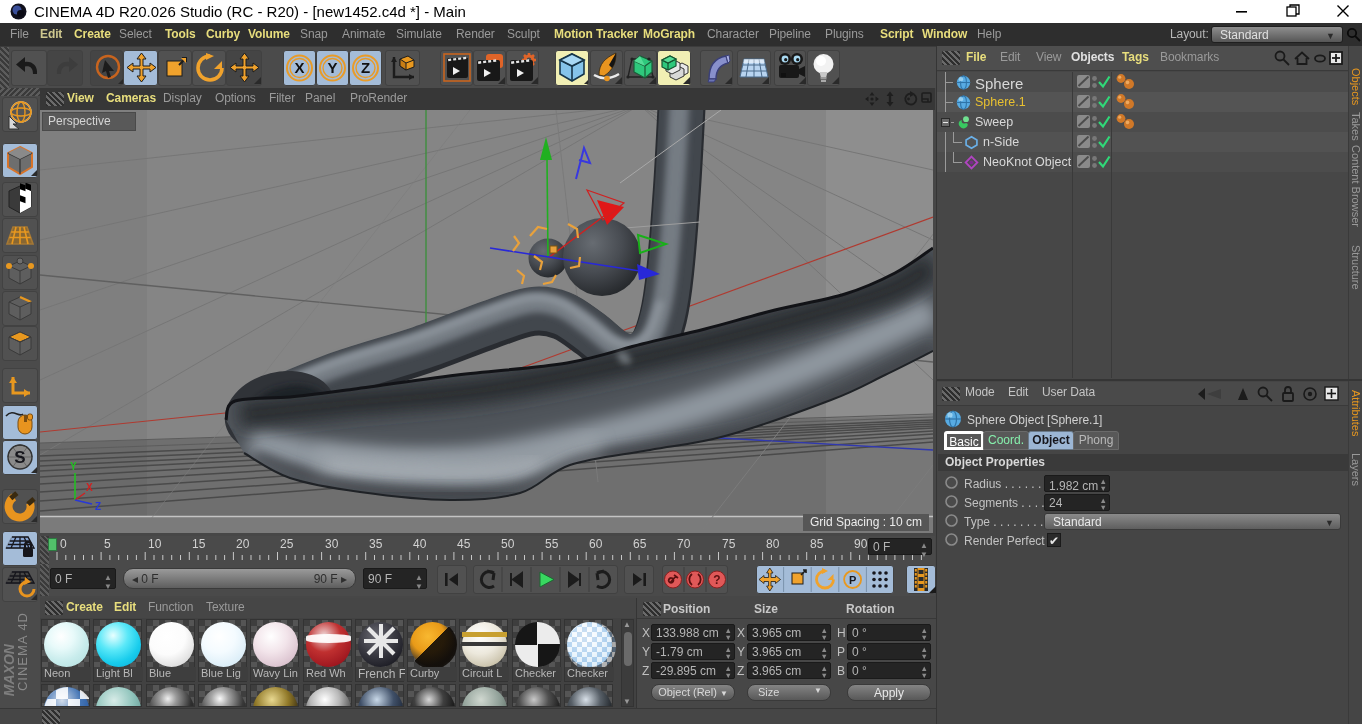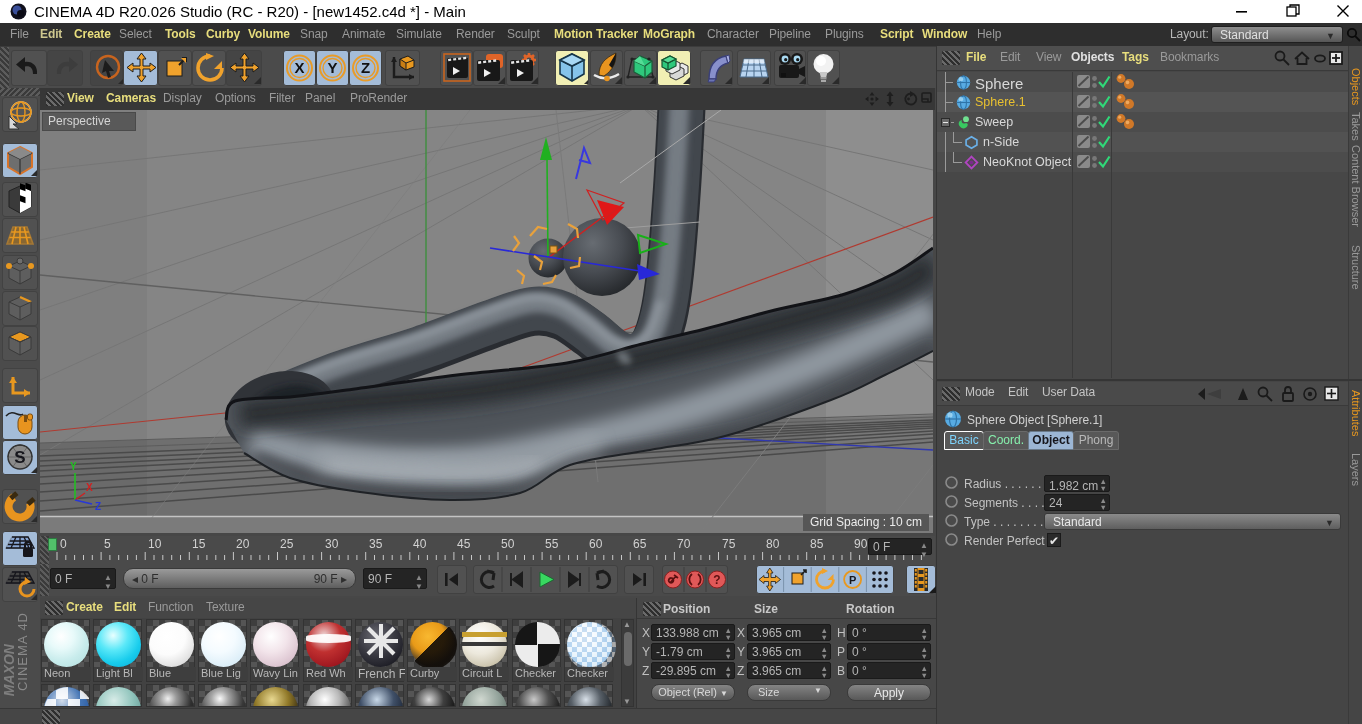--- a/index.html
+++ b/index.html
@@ -1156,25 +1156,26 @@
     </div>
 
     <svg style="position:absolute;left:7px;top:29px" width="18" height="18" viewBox="0 0 18 18">
       <circle cx="9" cy="9" r="8" fill="#58abe2"></circle>
       <ellipse cx="9" cy="9" rx="3.5" ry="8" fill="none" stroke="#2f74a8" stroke-width="1.2"></ellipse>
       <line x1="1" y1="9" x2="17" y2="9" stroke="#2f74a8" stroke-width="1.2"></line>
       <circle cx="6" cy="5" r="2.6" fill="#9fd4f2" opacity="0.9"></circle>
     </svg>
     <div style="position:absolute;left:30px;top:32px;color:#d0d0d0;font-size:12px">Sphere Object [Sphere.1]</div>
 
-    <div style="position:absolute;left:7px;top:50px;width:40px;height:19px;background:#585858;border:1px solid #ffffff;border-radius:3px 3px 0 0;color:#7dd3fc;font-size:12px;text-align:center;padding-top:1px">Basic</div>
+    <div style="position:absolute;left:7px;top:50px;width:40px;height:19px;background:#585858;border:3px solid #ffffff;border-radius:3px 3px 0 0;color:#ffffff;font-size:12px;text-align:center;padding-top:1px">Basic</div>
     <div style="position:absolute;left:46px;top:50px;width:46px;height:19px;background:#585858;border:1px solid #6a6a6a;border-radius:3px 3px 0 0;color:#86efac;font-size:12px;text-align:center;padding-top:1px">Coord.</div>
     <div style="position:absolute;left:91px;top:50px;width:46px;height:19px;background:#9cb6d4;border:1px solid #6a7a8a;border-radius:3px 3px 0 0;color:#16161c;font-size:12px;font-weight:bold;text-align:center;padding-top:1px">Object</div>
     <div style="position:absolute;left:136px;top:50px;width:46px;height:19px;background:#585858;border:1px solid #6a6a6a;border-radius:3px 3px 0 0;color:#b8b8b8;font-size:12px;text-align:center;padding-top:1px">Phong</div>
 
+    <div style="position:absolute;left:1px;top:73px;width:410px;height:17px;background:#3a3a3a;color:#d8d8d8;font-size:12px;font-weight:bold;padding:1px 0 0 7px">Object Properties</div>
     <div id="amrows">
         <svg style="position:absolute;left:8px;top:95px" width="13" height="13">
           <circle cx="6.5" cy="6.5" r="5.5" fill="#4a4a4a" stroke="#8a8a8a" stroke-width="1.6"></circle>
         </svg>
         <span style="position:absolute;left:27px;top:96px;color:#c2c2c2;font-size:12px">Radius . . . . . . .</span>
         <div class="field" style="position:absolute;left:107px;top:94px;width:66px;height:17px;padding:3px 4px">1.982 cm<span style="position:absolute;right:2px;top:1.5px;font-size:7.5px;color:#8a8a8a;line-height:7px">▲<br>▼</span></div>
         <svg style="position:absolute;left:8px;top:114px" width="13" height="13">
           <circle cx="6.5" cy="6.5" r="5.5" fill="#4a4a4a" stroke="#8a8a8a" stroke-width="1.6"></circle>
         </svg>
         <span style="position:absolute;left:27px;top:115px;color:#c2c2c2;font-size:12px">Segments . . . .</span>

